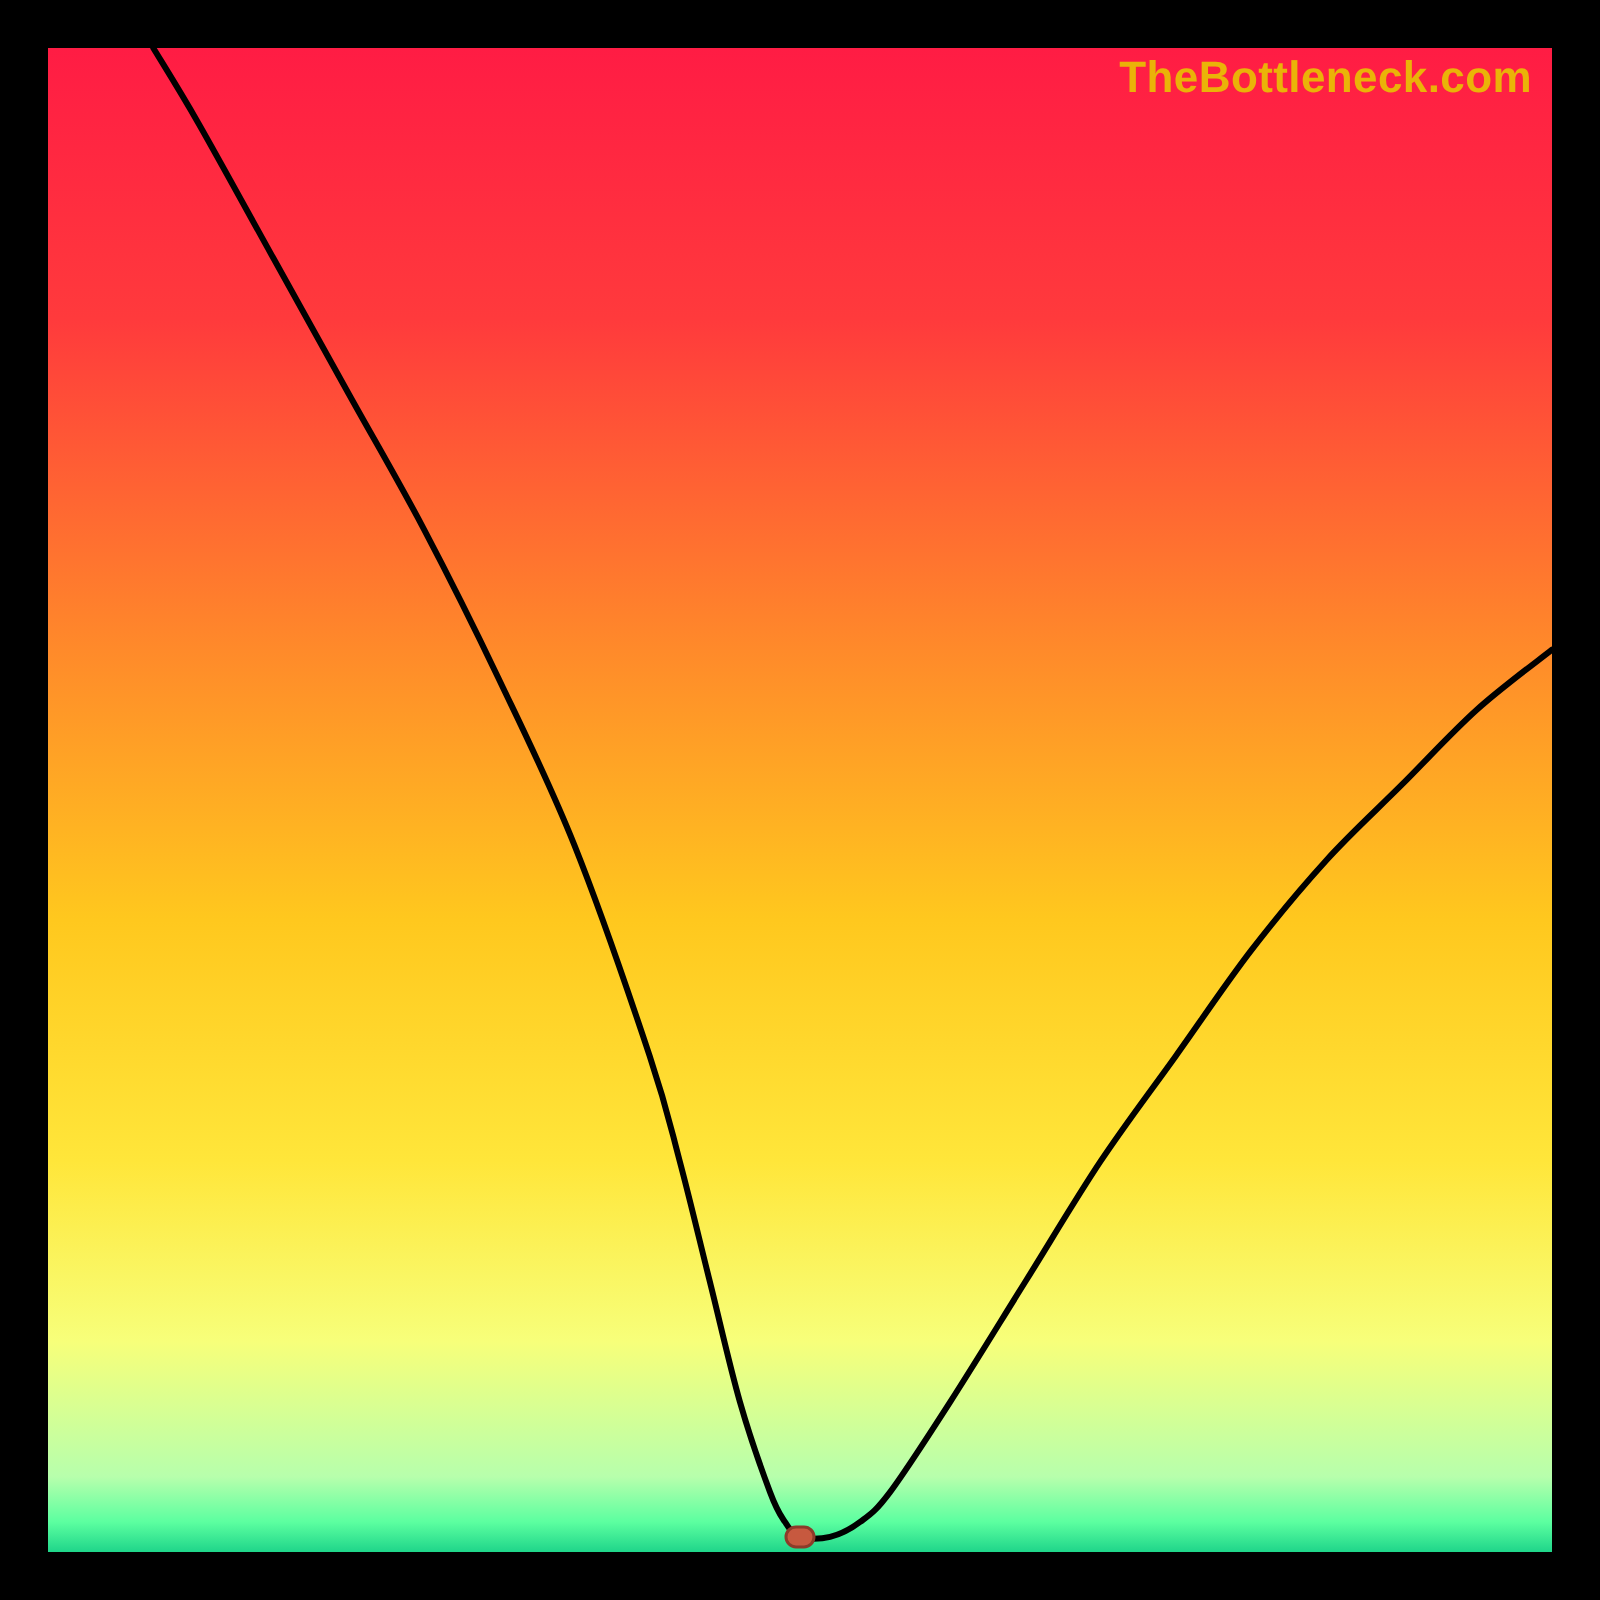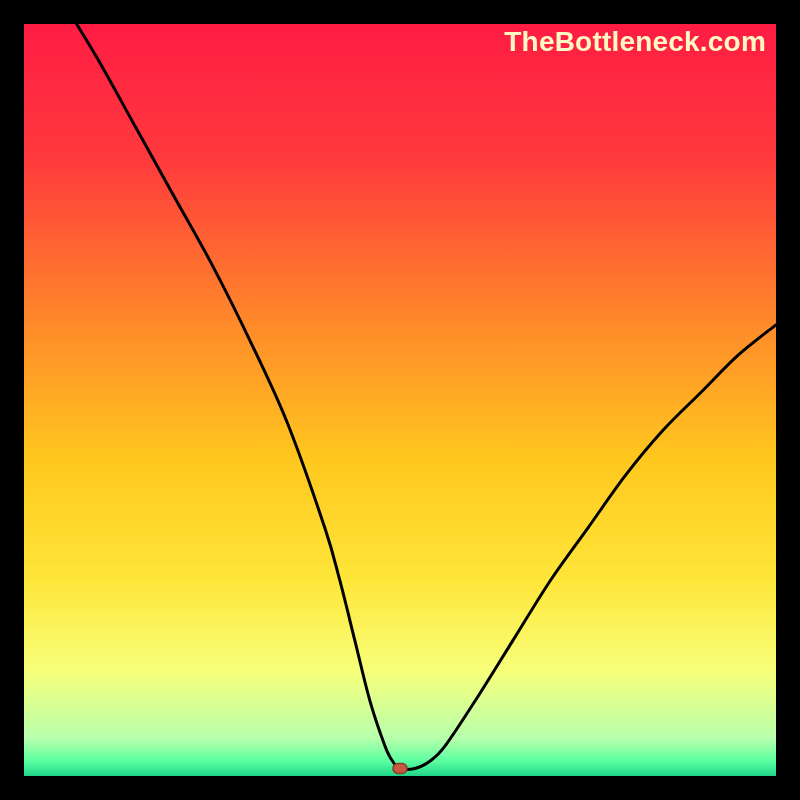--- a/index.html
+++ b/index.html
@@ -31,23 +31,23 @@
     left: 0;
     top: 0;
     width: 752px;
     height: 752px;
   }
   .watermark {
     position: absolute;
     top: 2px;
     right: 10px;
     font-family: Arial, Helvetica, sans-serif;
-    font-size: 28px;
+    font-size: 22px;
     font-weight: 600;
-    color: #fef9c3;
+    color: #eab308;
     letter-spacing: 0.2px;
     user-select: none;
   }
   svg.curve {
     position: absolute;
     left: 0;
     top: 0;
     width: 752px;
     height: 752px;
   }

